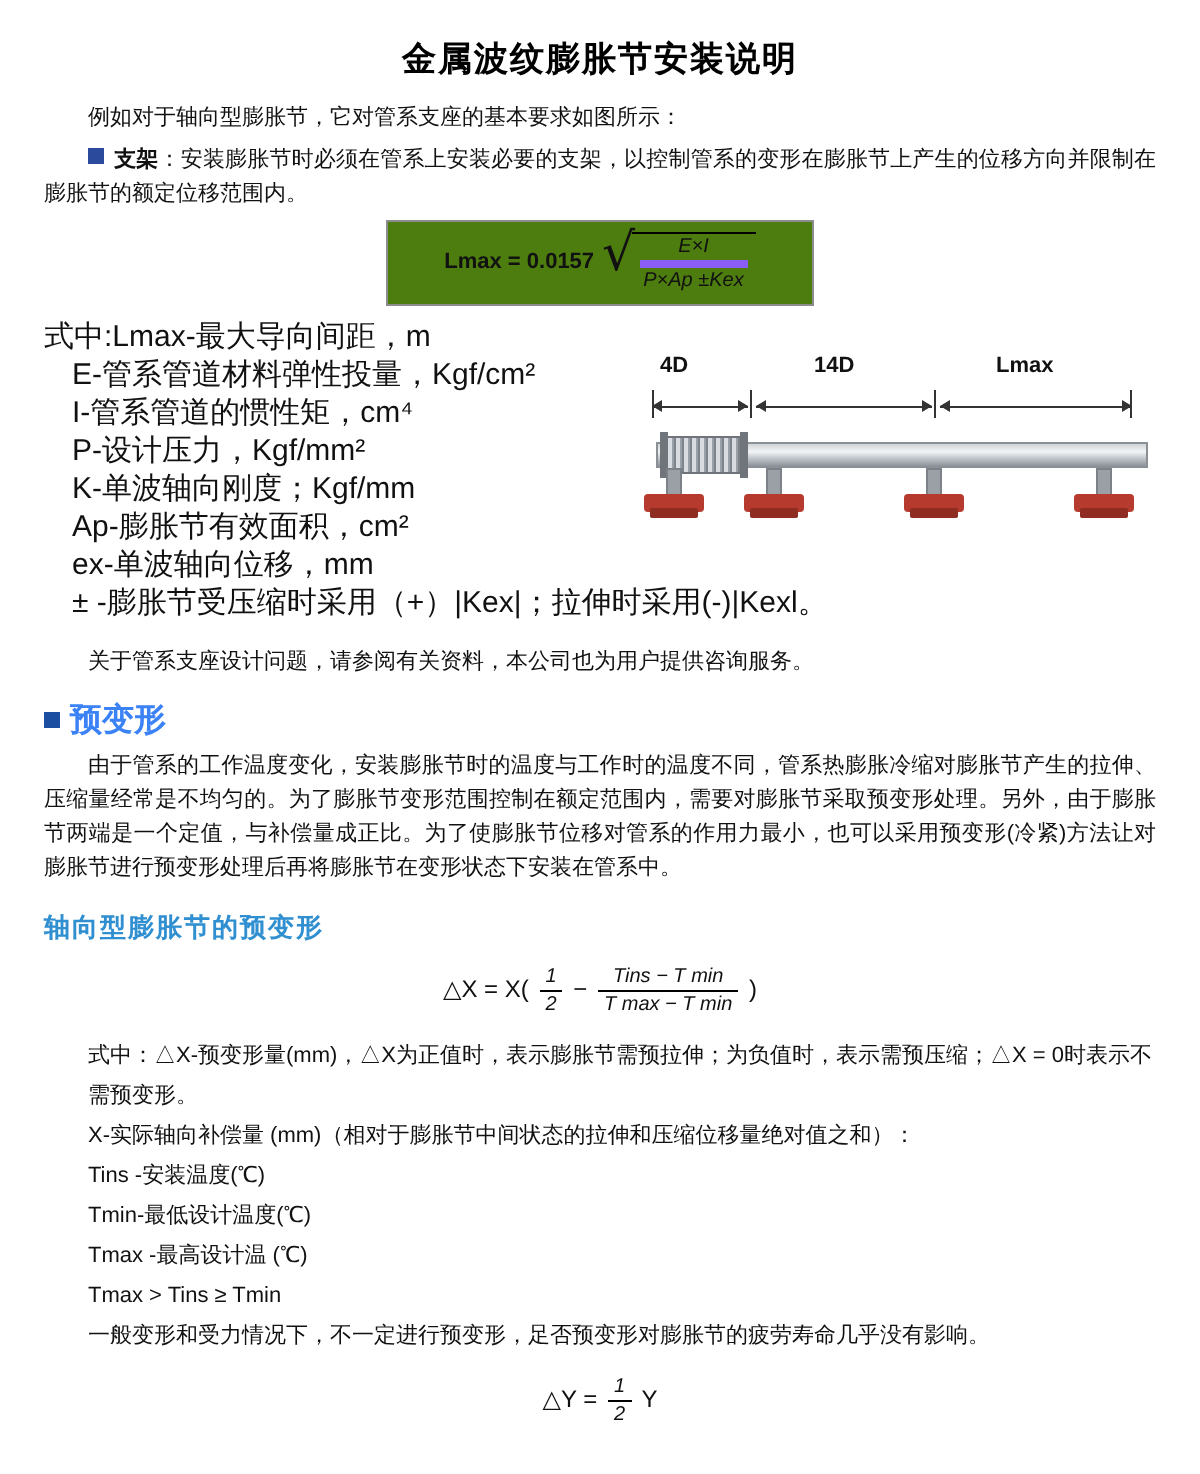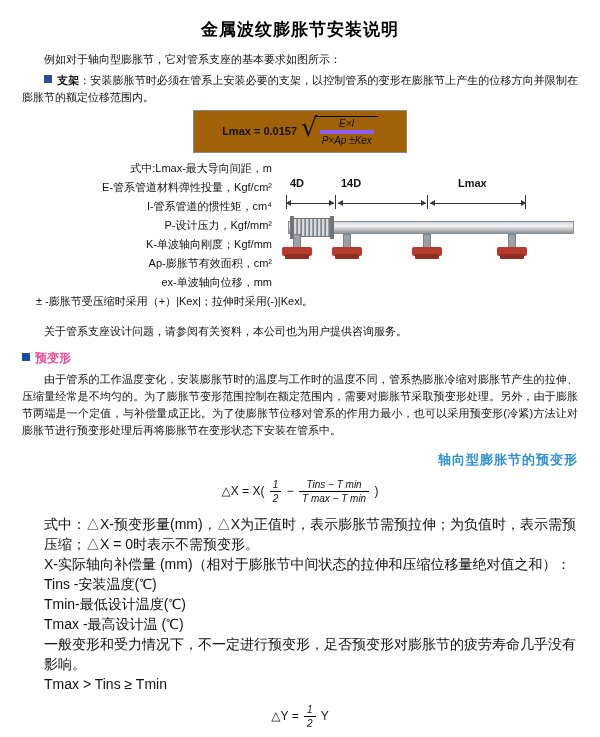--- a/index.html
+++ b/index.html
@@ -41,48 +41,47 @@
   }
   .sq {
     display: inline-block;
     width: 8px;
     height: 8px;
     background: #2b4a9b;
     margin-right: 5px;
     vertical-align: 1px;
   }
   .sec-head {
-    font-size: 12px;
+    font-size: 16px;
     font-weight: bold;
-    color: #ec4899;
+    color: #3b82f6;
     margin: 10px 0 4px 0;
   }
   .sec-head .sq {
     background: #1b4ea0;
   }
   .sub-head {
     font-size: 13px;
     font-weight: bold;
     color: #2f8fd0;
     margin: 12px 0 6px 0;
     letter-spacing: 1px;
-    text-align: right;
   }
   
   .formula-box {
     margin: 0 auto 6px auto;
     width: 214px;
     border: 1px solid #8d8d8d;
     padding: 5px 8px 6px 8px;
     box-sizing: border-box;
     font-size: 11px;
     display: flex;
     align-items: center;
     justify-content: center;
-    background: #a16207;
+    background: #4d7c0f;
   }
   .fx-lhs {
     font-weight: bold;
     font-size: 11px;
     white-space: nowrap;
     margin-right: 4px;
   }
   .radical {
     display: inline-flex;
     align-items: stretch;
@@ -116,32 +115,32 @@
   .cols {
     display: flex;
     gap: 10px;
     margin-top: 4px;
   }
   .legend {
     width: 250px;
     flex: 0 0 250px;
   }
   .legend div {
-    font-size: 11px;
+    font-size: 15px;
     line-height: 19px;
     white-space: nowrap;
-    text-align: right;
   }
   .legend .l-indent {
     padding-left: 14px;
   }
   .figure {
     flex: 1 1 auto;
     position: relative;
     padding-top: 18px;
+    margin-left: 40px;
   }
   .fig-labels {
     position: relative;
     height: 16px;
     font-size: 11px;
     font-weight: bold;
   }
   .fig-labels span {
     position: absolute;
     top: 0;
@@ -264,21 +263,21 @@
     border-bottom: 1px solid #000;
     padding: 0 3px 1px 3px;
     font-style: italic;
   }
   .inline-frac .d {
     display: block;
     padding: 1px 3px 0 3px;
     font-style: italic;
   }
   .lines div {
-    font-size: 14px;
+    font-size: 11px;
     line-height: 20px;
   }
   .lines .ind {
     padding-left: 22px;
   }
 </style>
 </head>
 <body>
 
 <div class="page">
@@ -310,21 +309,21 @@
       <div class="l-indent">P-设计压力，Kgf/mm²</div>
       <div class="l-indent">K-单波轴向刚度；Kgf/mm</div>
       <div class="l-indent">Ap-膨胀节有效面积，cm²</div>
       <div class="l-indent">ex-单波轴向位移，mm</div>
       <div class="l-indent">± -膨胀节受压缩时采用（+）|Kex|；拉伸时采用(-)|Kexl。</div>
     </div>
 
     <div class="figure">
       <div class="fig-labels">
         <span style="left:8px;">4D</span>
-        <span style="left:59px;">14D</span>
+        <span style="left:85px;">14D</span>
         <span style="left:176px;">Lmax</span>
       </div>
       <div class="fig-box">
 
         <div class="arrowline" style="left:4px; width:48px;"></div>
         <div class="arrowline" style="left:56px; width:88px;"></div>
         <div class="arrowline" style="left:148px; width:96px;"></div>
         <div class="tick" style="left:4px;"></div>
         <div class="tick" style="left:53px;"></div>
         <div class="tick" style="left:145px;"></div>
@@ -382,22 +381,22 @@
     </span>
     <span>)</span>
   </div>
 
   <div class="lines">
     <div class="ind">式中：△X-预变形量(mm)，△X为正值时，表示膨胀节需预拉伸；为负值时，表示需预压缩；△X = 0时表示不需预变形。</div>
     <div class="ind">X-实际轴向补偿量 (mm)（相对于膨胀节中间状态的拉伸和压缩位移量绝对值之和）：</div>
     <div class="ind">Tins -安装温度(℃)</div>
     <div class="ind">Tmin-最低设计温度(℃)</div>
     <div class="ind">Tmax -最高设计温 (℃)</div>
+    <div class="ind">Tmax &gt; Tins ≥ Tmin</div>
     <div class="ind">一般变形和受力情况下，不一定进行预变形，足否预变形对膨胀节的疲劳寿命几乎没有影响。</div>
-    <div class="ind">Tmax &gt; Tins ≥ Tmin</div>
   </div>
 
 
   <div class="center-formula">
     <span>△Y =</span>
     <span class="inline-frac">
       <span class="n">1</span>
       <span class="d">2</span>
     </span>
     <span>Y</span>

